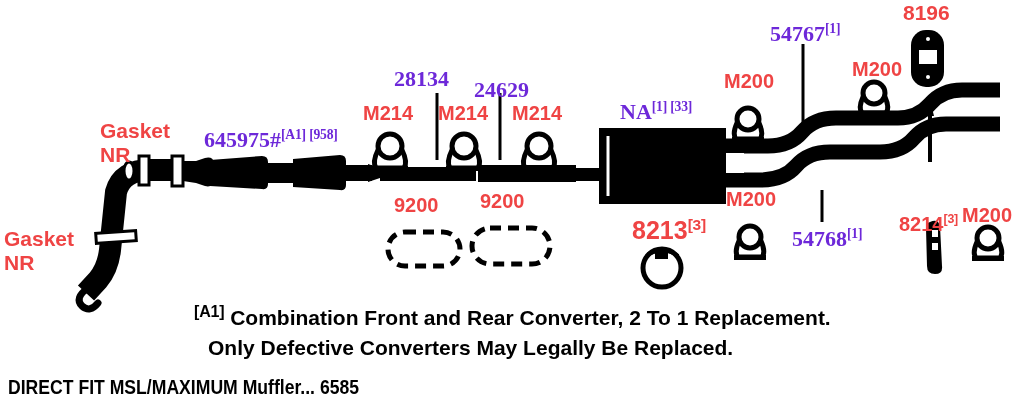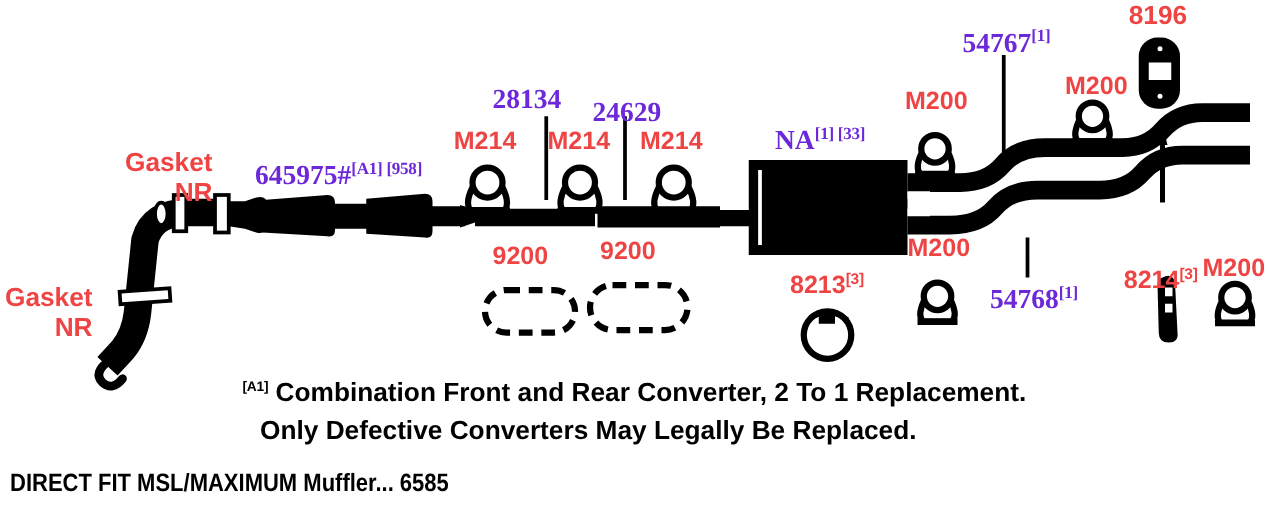--- a/index.html
+++ b/index.html
@@ -7,21 +7,21 @@
   body{font-family:"Liberation Sans",sans-serif;}
   #stage{position:relative;width:1024px;height:406px;background:#fff;overflow:hidden;}
   .lbl{position:absolute;white-space:nowrap;font-weight:bold;line-height:1;}
   .blk{color:#ef4444;}
   .blu{color:#6d28d9;font-family:Liberation Serif, serif;}
   .sup{font-size:62%;vertical-align:super;font-weight:bold;letter-spacing:-0.2px;}
   .svgwrap{position:absolute;left:0;top:0;width:1024px;height:406px;}
   .note{position:absolute;font-weight:bold;color:#000;white-space:nowrap;line-height:1.15;}
   .footer{position:absolute;font-weight:bold;color:#000;white-space:nowrap;
           transform:scaleX(.88);transform-origin:left center;}
-  .ctr{text-align:right;}
+  .ctr{text-align:left;}
 </style>
 </head>
 <body>
 
 <div id="stage">
 
   <svg class="svgwrap" viewBox="0 0 1024 406">
 
     <g>
       <path d="M175,170 L150,170 Q122,170 116,192 L110,250 Q108,268 98,280 L86,293" stroke="#000" stroke-width="22" fill="none" stroke-linecap="butt"></path>
@@ -213,21 +213,21 @@
     <span>9200</span>
   </div>
   <div class="lbl blk" style="left:480px;top:191px;font-size:20px;">
     <span>9200</span>
   </div>
 
   <div class="lbl blu" style="left:620px;top:100px;font-size:22px;">
     <span>NA</span><span class="sup">[1] [33]</span>
   </div>
 
-  <div class="lbl blk" style="left:632px;top:217px;font-size:20px;text-align:center;">
+  <div class="lbl blk" style="left:632px;top:217px;font-size:25px;text-align:center;">
     <span>8213</span><span class="sup">[3]</span>
   </div>
 
   <div class="lbl blk" style="left:724px;top:71px;font-size:20px;">
     <span>M200</span>
   </div>
 
   <div class="lbl blk" style="left:726px;top:189px;font-size:20px;">
     <span>M200</span>
   </div>
@@ -251,21 +251,21 @@
   <div class="lbl blk" style="left:899px;top:213px;font-size:20px;">
     <span>8214</span><span class="sup">[3]</span>
   </div>
 
   <div class="lbl blk" style="left:962px;top:205px;font-size:20px;">
     <span>M200</span>
   </div>
 
   <div class="note" style="left:150px;top:303px;font-size:21px;">
     <div>
-      <span class="sup" style="font-size:11px;padding-left:44px;">[A1]</span>
+      <span class="sup" style="font-size:16px;padding-left:44px;">[A1]</span>
       <span>Combination Front and Rear Converter, 2 To 1 Replacement.</span>
     </div>
     <div style="margin-top:6px;margin-left:58px;">Only Defective Converters May Legally Be Replaced.</div>
   </div>
 
   <div class="footer" style="left:8px;top:376px;font-size:20px;">DIRECT FIT MSL/MAXIMUM Muffler... 6585</div>
 
 </div>
 
 </body></html>

